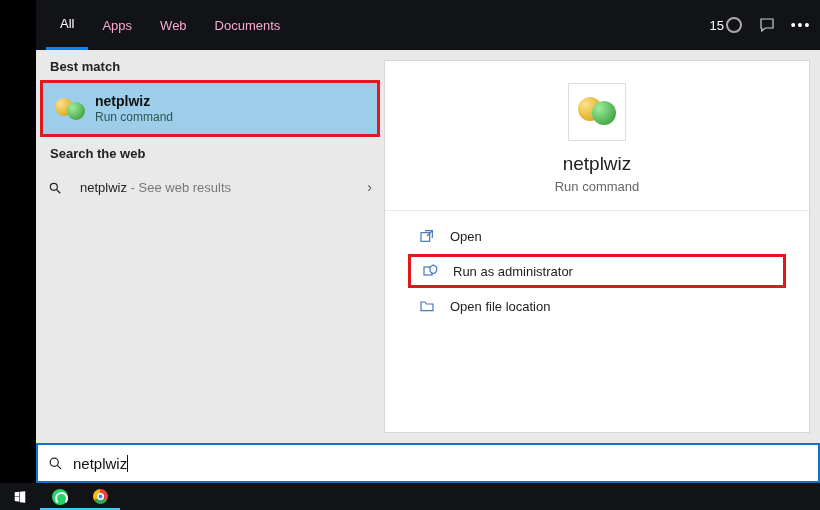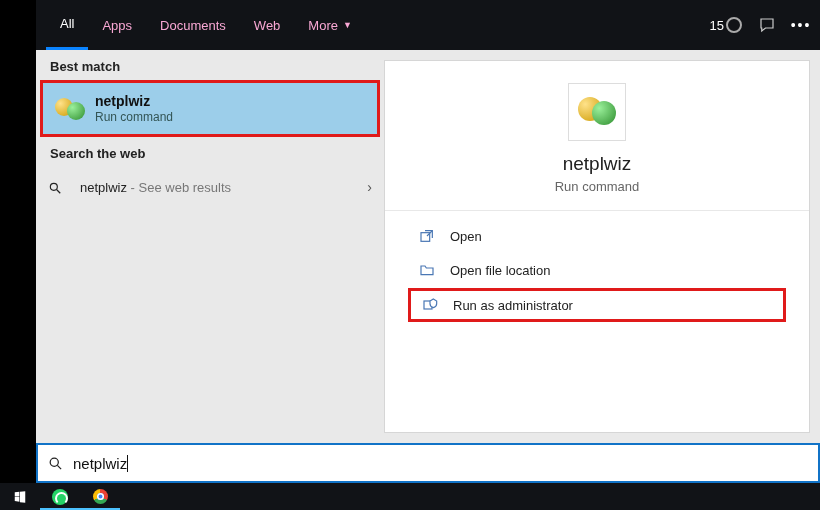--- a/index.html
+++ b/index.html
@@ -68,28 +68,24 @@
 <div class="container">
   <div class="topbar">
     <div class="tabs">
       <div class="tab active">
           <span>All</span>
         </div>
       <div class="tab">
           <span>Apps</span>
         </div>
       <div class="tab">
+          <span>Web</span>
+        </div>
+      <div class="tab">
           <span>Documents</span>
-        </div>
-      <div class="tab">
-          <span>Web</span>
-        </div>
-      <div class="tab">
-          <span>More</span>
-          <span class="chev">▼</span>
         </div>
     </div>
     <div class="top-spacer"></div>
     <div class="pts">
       <span style="display:flex;align-items:center;">
         <span class="pts-num">15</span>
         <span class="medal"></span>
       </span>
       <span class="chat-ico">
         <svg width="18" height="18" viewBox="0 0 24 24" fill="none" stroke="#ccc" stroke-width="1.6">
@@ -146,36 +142,36 @@
           <div class="action">
             <span class="aico">
               <svg width="16" height="16" viewBox="0 0 24 24" fill="none" stroke="#4a77b4" stroke-width="1.8">
                   <rect x="3" y="7" width="13" height="13"></rect>
                   <path d="M9 4h11v11"></path>
                   <path d="M20 4l-8 8"></path>
                 </svg>
             </span>
             <span>Open</span>
           </div>
-          <div class="action">
-            <span class="aico">
-              <svg width="16" height="16" viewBox="0 0 24 24" fill="none" stroke="#4a77b4" stroke-width="1.8">
-                  <path d="M3 6h6l2 3h10v10H3z"></path>
-                </svg>
-            </span>
-            <span>Open file location</span>
-          </div>
           <div class="action box">
             <span class="aico">
               <svg width="16" height="16" viewBox="0 0 24 24" fill="none" stroke="#4a77b4" stroke-width="1.8">
                   <rect x="3" y="6" width="12" height="12"></rect>
                   <path d="M17 3l5 3v4c0 3-2 5-5 6-3-1-5-3-5-6V6z" fill="#fff"></path>
                 </svg>
             </span>
             <span>Run as administrator</span>
+          </div>
+          <div class="action">
+            <span class="aico">
+              <svg width="16" height="16" viewBox="0 0 24 24" fill="none" stroke="#4a77b4" stroke-width="1.8">
+                  <path d="M3 6h6l2 3h10v10H3z"></path>
+                </svg>
+            </span>
+            <span>Open file location</span>
           </div>
         </div>
       </div>
     </div>
   </div>
 
   <div class="searchbar">
     <span class="search-ico">
       <svg width="15" height="15" viewBox="0 0 24 24" fill="none" stroke="#222" stroke-width="2">
           <circle cx="10" cy="10" r="6.5"></circle>

